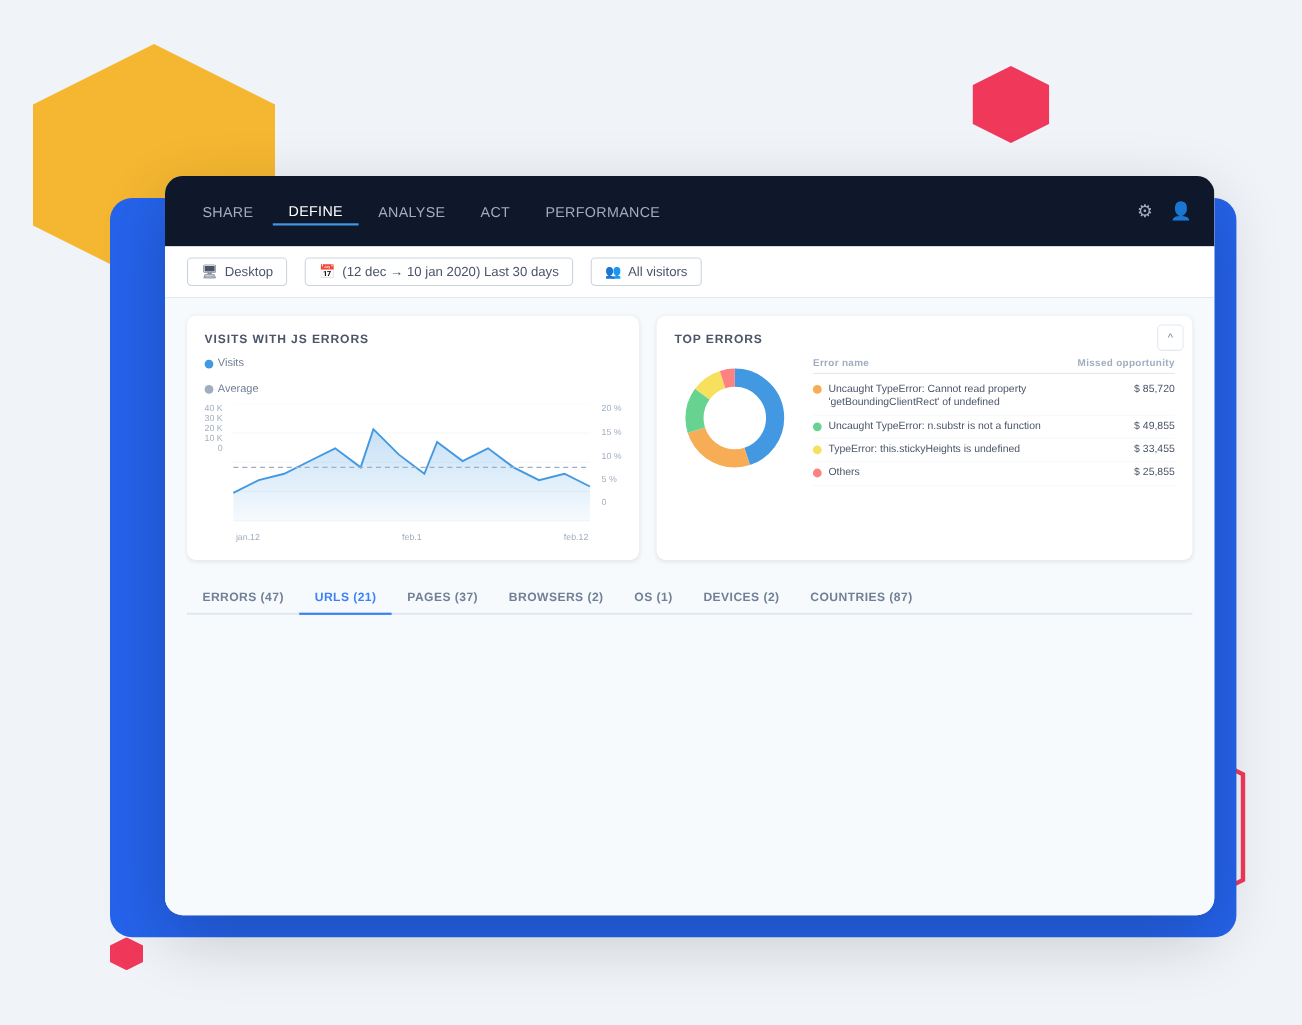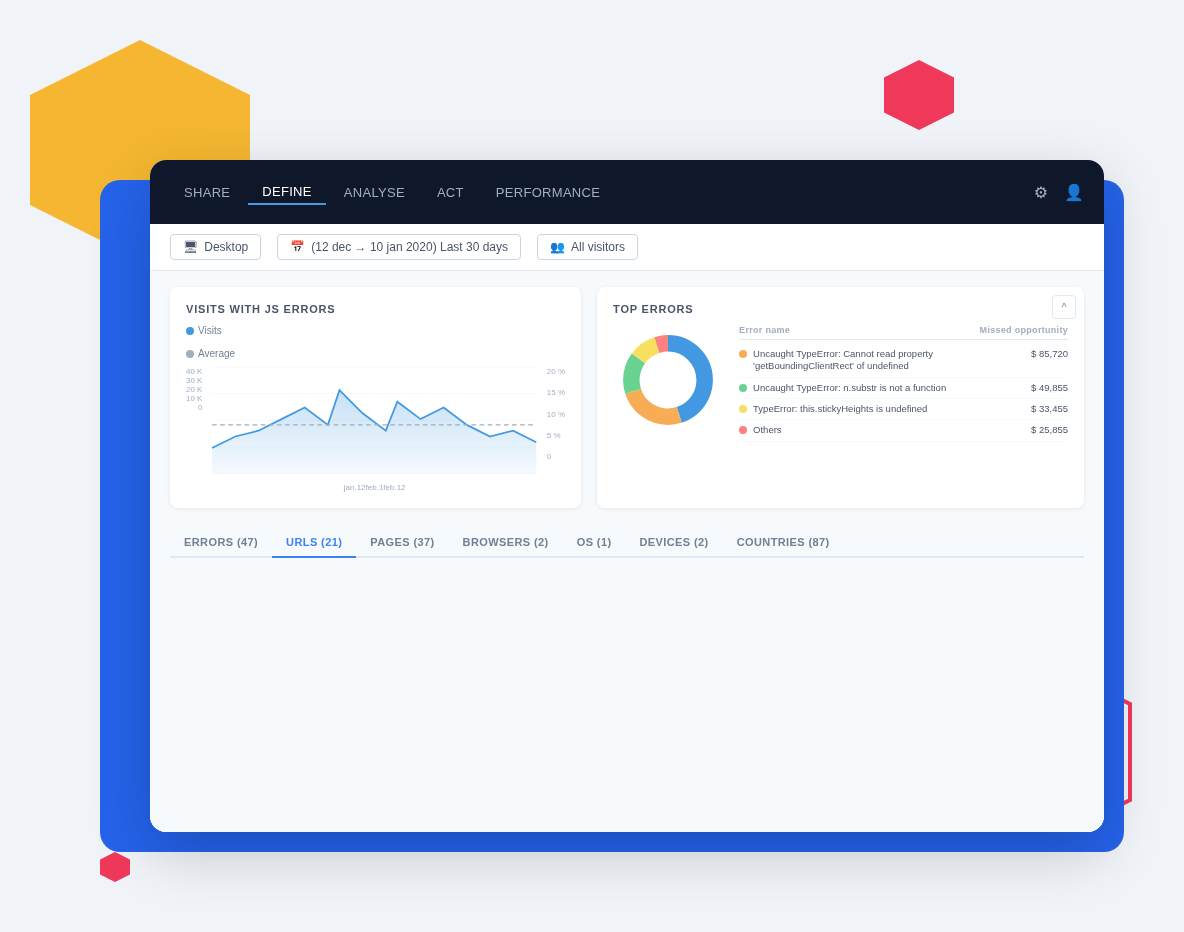--- a/index.html
+++ b/index.html
@@ -300,21 +300,21 @@
       text-transform: uppercase;
       border-bottom: 2px solid transparent;
       margin-bottom: -2px;
     }
     .tab-item.active {
       color: #3B82F6;
       border-bottom: 2px solid #3B82F6;
     }
     .x-labels {
       display: flex;
-      justify-content: center;
+      justify-content: space-between;
       font-size: 8px;
       color: #A0AEC0;
       margin-top: 2px;
       padding: 0 4px;
     }
   </style>
 </head>
 <body>
 
 <div class="deco-hex deco-hex-gold-large"></div>

